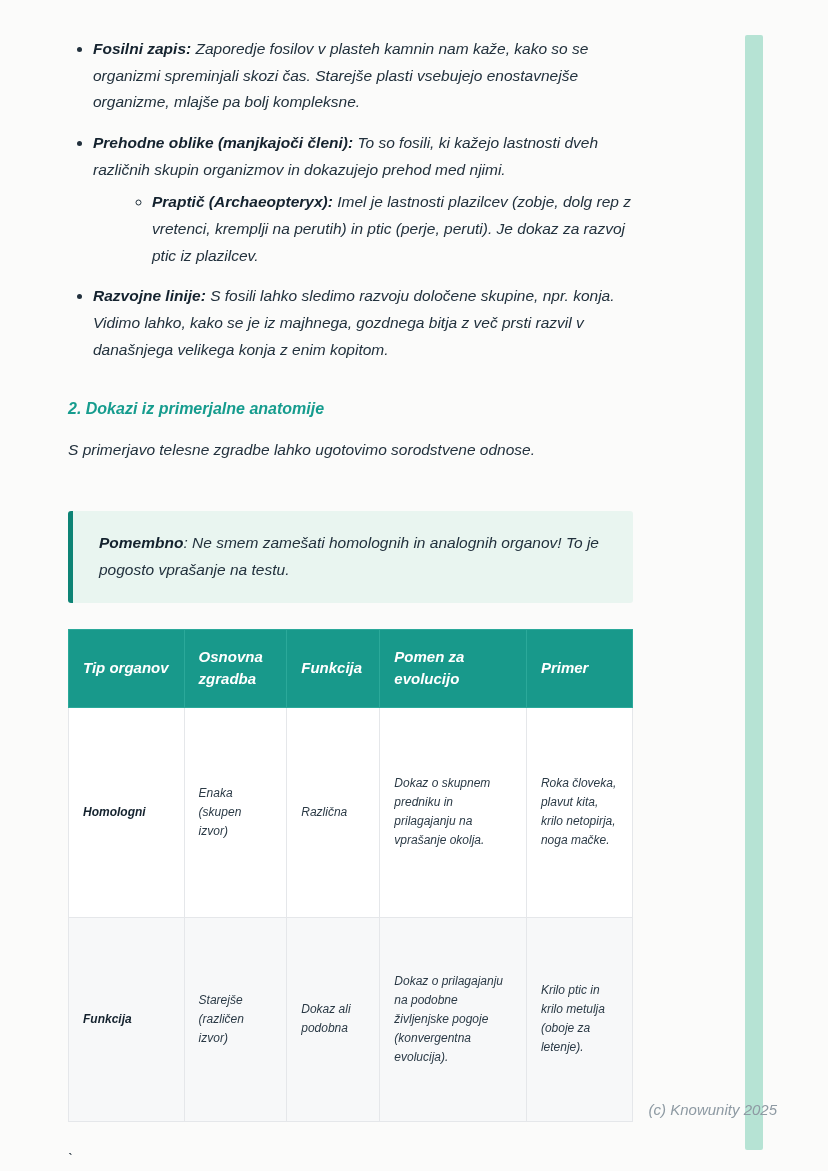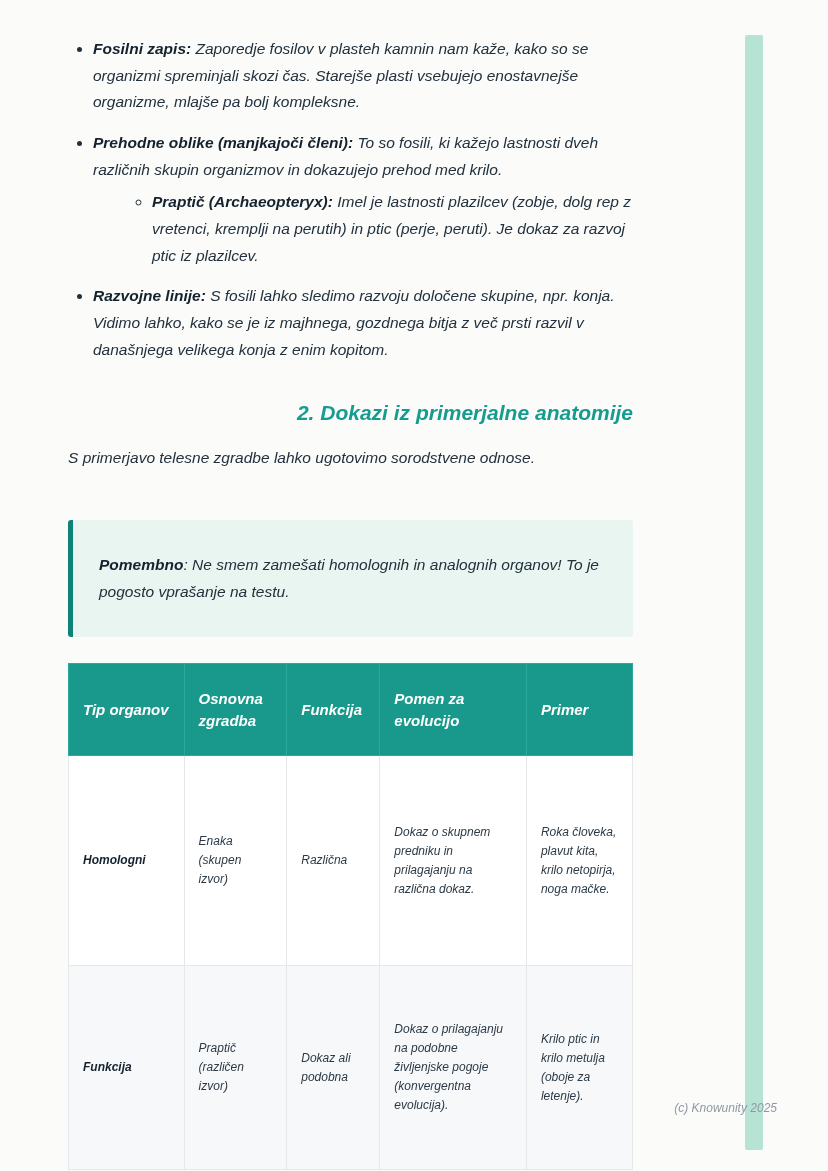--- a/index.html
+++ b/index.html
@@ -23,40 +23,39 @@
     font-size:15.5px;
     line-height:1.72;
   }
   .bullet-list { list-style:disc; padding-left:25px; }
   .bullet-list > li { margin-bottom:14px; }
   .bullet-list strong, .callout strong, .cmp-table td.rowhead { font-weight:700; color:#14222e; }
   .sub-list { list-style:circle; padding-left:23px; margin-top:6px; }
   .sub-list > li { margin-bottom:4px;margin-left:36px; }
 
   .section-heading {
-    font-size:21px;
+    font-size:16px;
     font-weight:700;
     color:var(--accent-teal,#169c8e);
     margin-top:32px;
     margin-bottom:14px;
-    text-align:right;
   }
   .intro { margin-bottom:48px; }
 
   .callout {
     background:var(--callout-bg,#e9f5f0);
     border-left:5px solid var(--callout-border,#0d8375);
     border-radius:3px;
-    padding:32px 26px;
+    padding:19px 26px;
     margin-bottom:26px;
   }
   .callout p { margin:0; }
 
   .cmp-table { width:100%; border-collapse:collapse; }
-  .cmp-table thead tr { height:92px;margin-left:28px; }
+  .cmp-table thead tr { height:78px;margin-left:28px; }
   .cmp-table th {
     background:var(--table-header-bg,#18998b);
     color:#ffffff;
     font-weight:600;
     font-size:15px;
     text-align:left;
     vertical-align:middle;
     padding:12px 14px;
     border:1px solid #2ba99a;
     line-height:1.45;
@@ -82,38 +81,38 @@
     right:65px;
     width:18px;
     height:1115px;
     background:var(--strip,#b6e3d4);
     border-radius:2px;
   }
   .copyright {
     position:absolute;
     top:1101px;
     right:51px;
-    font-size:12px;
+    font-size:15px;
     color:#8e9aa3;
   }
 </style>
 </head>
 <body>
 
 <div class="page">
   <div class="content">
 
     <ul class="bullet-list">
       <li>
         <strong>Fosilni zapis:</strong>
         <span>Zaporedje fosilov v plasteh kamnin nam kaže, kako so se organizmi spreminjali skozi čas. Starejše plasti vsebujejo enostavnejše organizme, mlajše pa bolj kompleksne.</span>
       </li>
       <li>
         <strong>Prehodne oblike (manjkajoči členi):</strong>
-        <span>To so fosili, ki kažejo lastnosti dveh različnih skupin organizmov in dokazujejo prehod med krilo.</span>
+        <span>To so fosili, ki kažejo lastnosti dveh različnih skupin organizmov in dokazujejo prehod med njimi.</span>
         <ul class="sub-list">
           <li>
             <strong>Praptič (Archaeopteryx):</strong>
             <span>Imel je lastnosti plazilcev (zobje, dolg rep z vretenci, kremplji na perutih) in ptic (perje, peruti). Je dokaz za razvoj ptic iz plazilcev.</span>
           </li>
         </ul>
       </li>
       <li>
         <strong>Razvojne linije:</strong>
         <span>S fosili lahko sledimo razvoju določene skupine, npr. konja. Vidimo lahko, kako se je iz majhnega, gozdnega bitja z več prsti razvil v današnjega velikega konja z enim kopitom.</span>
@@ -143,26 +142,26 @@
           <th>Funkcija</th>
           <th>Pomen za evolucijo</th>
           <th>Primer</th>
         </tr>
       </thead>
       <tbody>
         <tr class="row-a">
           <td class="rowhead">Homologni</td>
           <td>Enaka (skupen izvor)</td>
           <td>Različna</td>
-          <td>Dokaz o skupnem predniku in prilagajanju na različna dokaz.</td>
+          <td>Dokaz o skupnem predniku in prilagajanju na vprašanje okolja.</td>
           <td>Roka človeka, plavut kita, krilo netopirja, noga mačke.</td>
         </tr>
         <tr class="row-b">
           <td class="rowhead">Funkcija</td>
-          <td>Praptič (različen izvor)</td>
+          <td>Starejše (različen izvor)</td>
           <td>Dokaz ali podobna</td>
           <td>Dokaz o prilagajanju na podobne življenjske pogoje (konvergentna evolucija).</td>
           <td>Krilo ptic in krilo metulja (oboje za letenje).</td>
         </tr>
       </tbody>
     </table>
 
     <div class="stray">`</div>
   </div>
 

